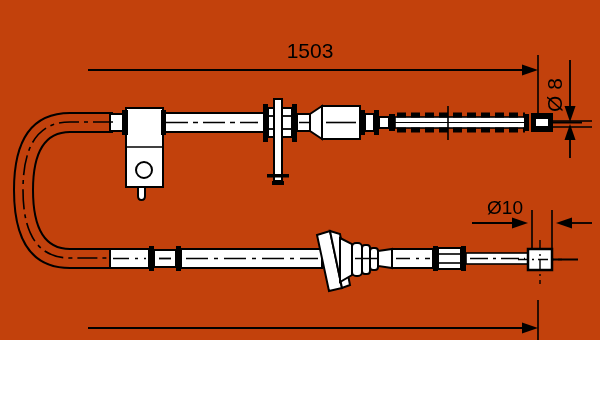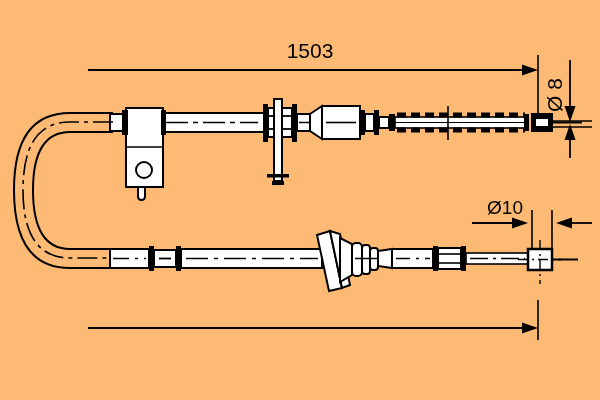--- a/index.html
+++ b/index.html
@@ -6,22 +6,22 @@
     margin: 0;
     padding: 0;
     background: #ffffff;
   }
   body {
     font-family: "Liberation Sans", sans-serif;
   }
   #drawing-root {
     position: relative;
     width: 600px;
-    height: 400px;
-    background: #fdba74;
+    height: 340px;
+    background: #c2410c;
     overflow: hidden;
   }
   #drawing-svg {
     position: absolute;
     top: 0;
     left: 0;
     display: block;
   }
   .dim-text {
     font-family: "Liberation Sans", sans-serif;

